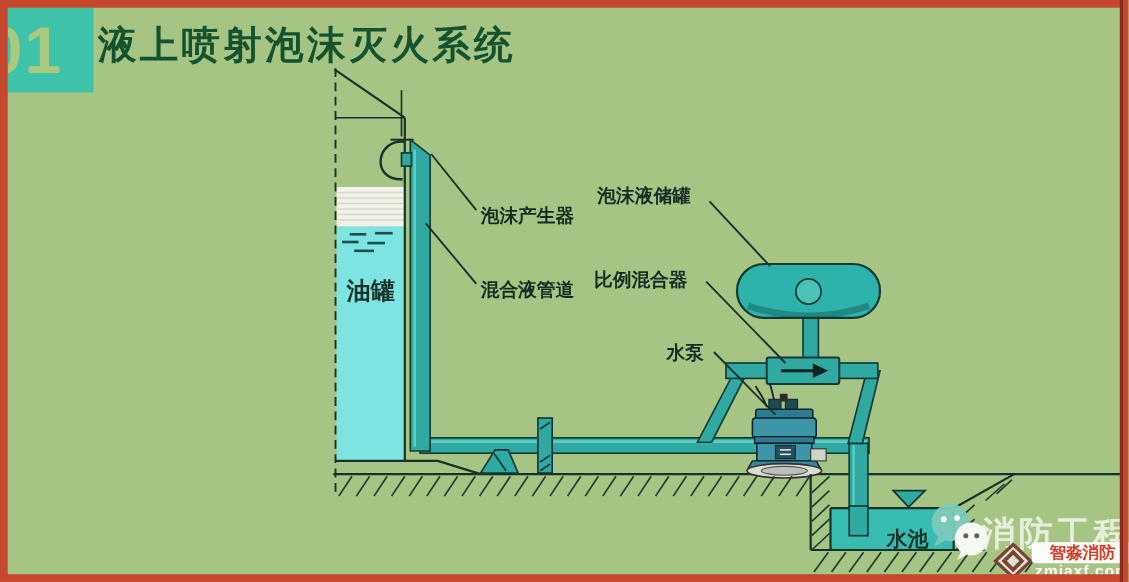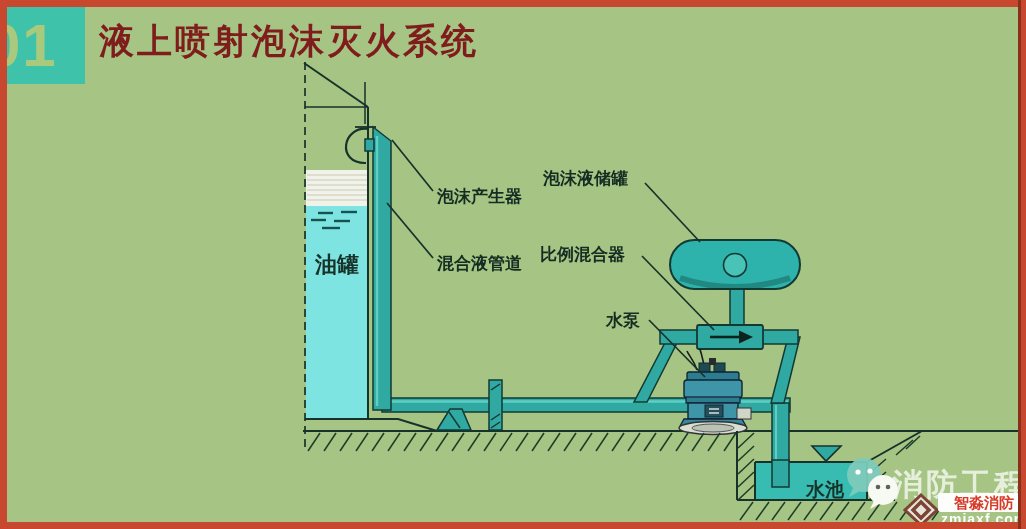--- a/index.html
+++ b/index.html
@@ -13,22 +13,22 @@
 
   .badge{
     position:absolute;left:7px;top:7px;width:78px;height:77px;
     background:#3fc2aa;overflow:hidden;z-index:10;
   }
   .badge span{
     display:block;margin-left:-20px;line-height:77px;
     font-size:60px;font-weight:700;color:#a9c97d;letter-spacing:2px;
   }
   .title{
-    position:absolute;left:99px;top:18px;z-index:10;
-    font-size:35px;font-weight:600;letter-spacing:3px;color:#7f1d1d;
+    position:absolute;left:89px;top:18px;z-index:10;
+    font-size:35px;font-weight:600;letter-spacing:3px;color:#14532d;
   }
 
   svg.diagram{position:absolute;left:0;top:0;z-index:5;}
 
   .wm-text{
     position:absolute;left:892px;top:464px;z-index:20;
     font-size:31px;font-weight:600;letter-spacing:3px;
     color:rgba(249,251,244,0.78);white-space:nowrap;
   }
   .wm-wechat{position:absolute;left:843px;top:456px;z-index:21;}

